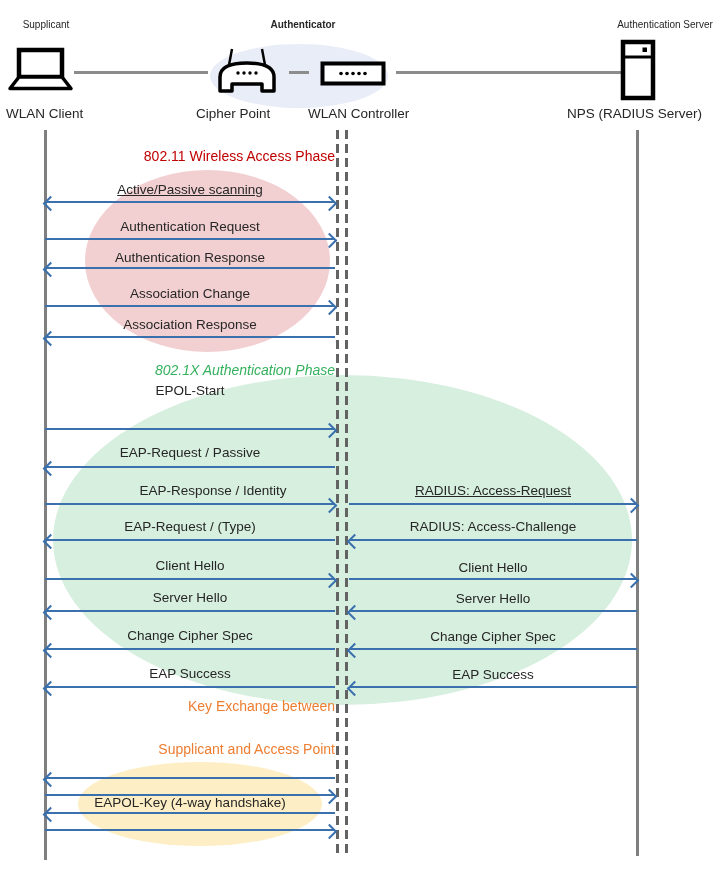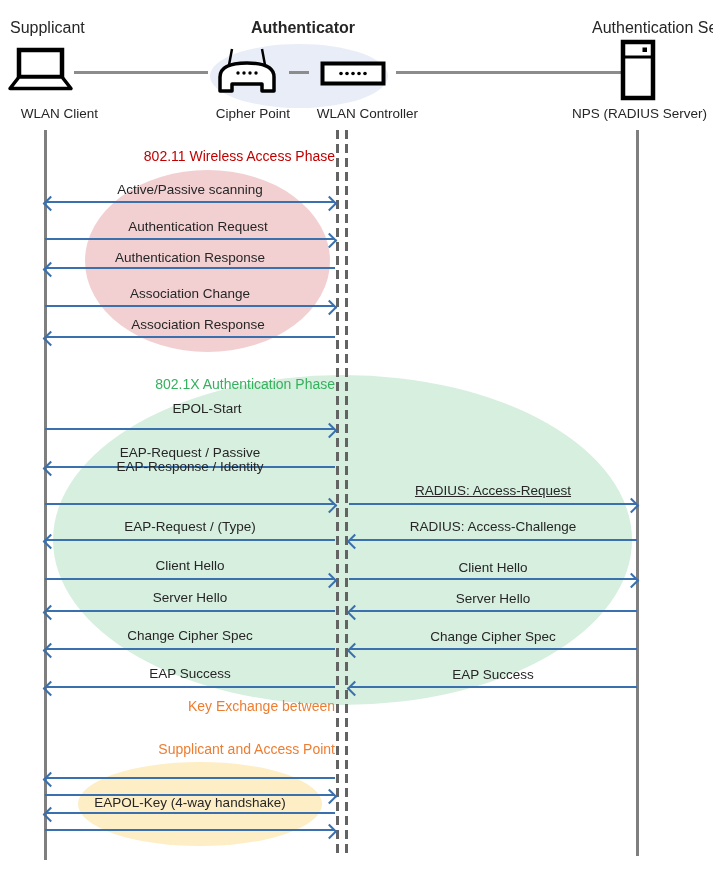--- a/index.html
+++ b/index.html
@@ -8,22 +8,22 @@
     font-family:"Liberation Sans",sans-serif;color:var(--text-dark,#262626);
   }
   
   .lifeline{position:absolute;top:130px;width:3px;background:var(--lifeline-gray,#7f7f7f);}
   .lifeline.dashed{
     background:repeating-linear-gradient(to bottom,var(--dashed-gray,#636363) 0 9px,transparent 9px 14px);
   }
   
   .ellipse{position:absolute;border-radius:50%;}
   
-  .rlabel{position:absolute;top:19px;font-size:16px;text-align:center;white-space:nowrap;}
-  .dlabel{position:absolute;top:106px;font-size:13.5px;text-align:right;white-space:nowrap;}
+  .rlabel{position:absolute;top:19px;font-size:10px;text-align:center;white-space:nowrap;}
+  .dlabel{position:absolute;top:106px;font-size:13.5px;text-align:left;white-space:nowrap;}
   .ptitle{position:absolute;font-size:14px;text-align:right;white-space:nowrap;}
   .mlabel{position:absolute;font-size:13.5px;line-height:14px;text-align:center;white-space:nowrap;}
   .colL{left:45px;width:290px;}
   .colR{left:349px;width:288px;}
   
   .conn{position:absolute;top:71px;height:3px;background:#8c8c8c;}
   
   .msg-arrow{position:absolute;height:0;border-top:2px solid var(--arrow-blue,#3a70ad);}
   .msg-arrow::before,.msg-arrow::after{content:"";position:absolute;width:9px;height:9px;top:-5px;}
   .dir-right::after,.dir-both::after{
@@ -90,46 +90,46 @@
   <div class="dlabel" style="left:567px;width:140px;">NPS (RADIUS Server)</div>
 
   <div class="lifeline" style="left:44px;height:730px;"></div>
   <div class="lifeline dashed" style="left:336px;height:724px;"></div>
   <div class="lifeline dashed" style="left:345px;height:724px;"></div>
   <div class="lifeline" style="left:636px;height:726px;"></div>
 
   <div>
     <div class="ptitle colL" style="top:148px;color:var(--wireless-phase-title);">802.11 Wireless Access Phase</div>
 
-    <div class="mlabel colL" style="top:183px;">Active/Passive scanning</div>
+    <div class="mlabel colL" style="top:183px;text-decoration:underline;">Active/Passive scanning</div>
     <div class="msg-arrow colL dir-both" style="top:201px;"></div>
 
-    <div class="mlabel colL" style="top:220px;padding-left:8px;">Authentication Request</div>
+    <div class="mlabel colL" style="top:220px;">Authentication Request</div>
     <div class="msg-arrow colL dir-right" style="top:238px;"></div>
 
     <div class="mlabel colL" style="top:251px;">Authentication Response</div>
     <div class="msg-arrow colL dir-left" style="top:267px;"></div>
 
     <div class="mlabel colL" style="top:287px;">Association Change</div>
     <div class="msg-arrow colL dir-right" style="top:305px;"></div>
 
-    <div class="mlabel colL" style="top:318px;margin-left:8px;">Association Response</div>
+    <div class="mlabel colL" style="top:318px;">Association Response</div>
     <div class="msg-arrow colL dir-left" style="top:336px;"></div>
   </div>
 
   <div>
-    <div class="ptitle colL" style="top:376px;color:var(--dot1x-phase-title);">802.1X Authentication Phase</div>
+    <div class="ptitle colL" style="top:362px;color:var(--dot1x-phase-title);font-style:italic;">802.1X Authentication Phase</div>
 
-    <div class="mlabel colL" style="top:402px;padding-left:17px;">EPOL-Start</div>
+    <div class="mlabel colL" style="top:384px;">EPOL-Start</div>
     <div class="msg-arrow colL dir-right" style="top:428px;"></div>
 
     <div class="mlabel colL" style="top:446px;">EAP-Request / Passive</div>
     <div class="msg-arrow colL dir-left" style="top:466px;"></div>
 
-    <div class="mlabel colL" style="top:460px;">EAP-Response / Identity</div>
+    <div class="mlabel colL" style="top:484px;margin-left:23px;">EAP-Response / Identity</div>
     <div class="msg-arrow colL dir-right" style="top:503px;"></div>
 
     <div class="mlabel colL" style="top:520px;">EAP-Request / (Type)</div>
     <div class="msg-arrow colL dir-left" style="top:539px;"></div>
 
     <div class="mlabel colL" style="top:559px;">Client Hello</div>
     <div class="msg-arrow colL dir-right" style="top:578px;"></div>
 
     <div class="mlabel colL" style="top:591px;">Server Hello</div>
     <div class="msg-arrow colL dir-left" style="top:610px;"></div>

